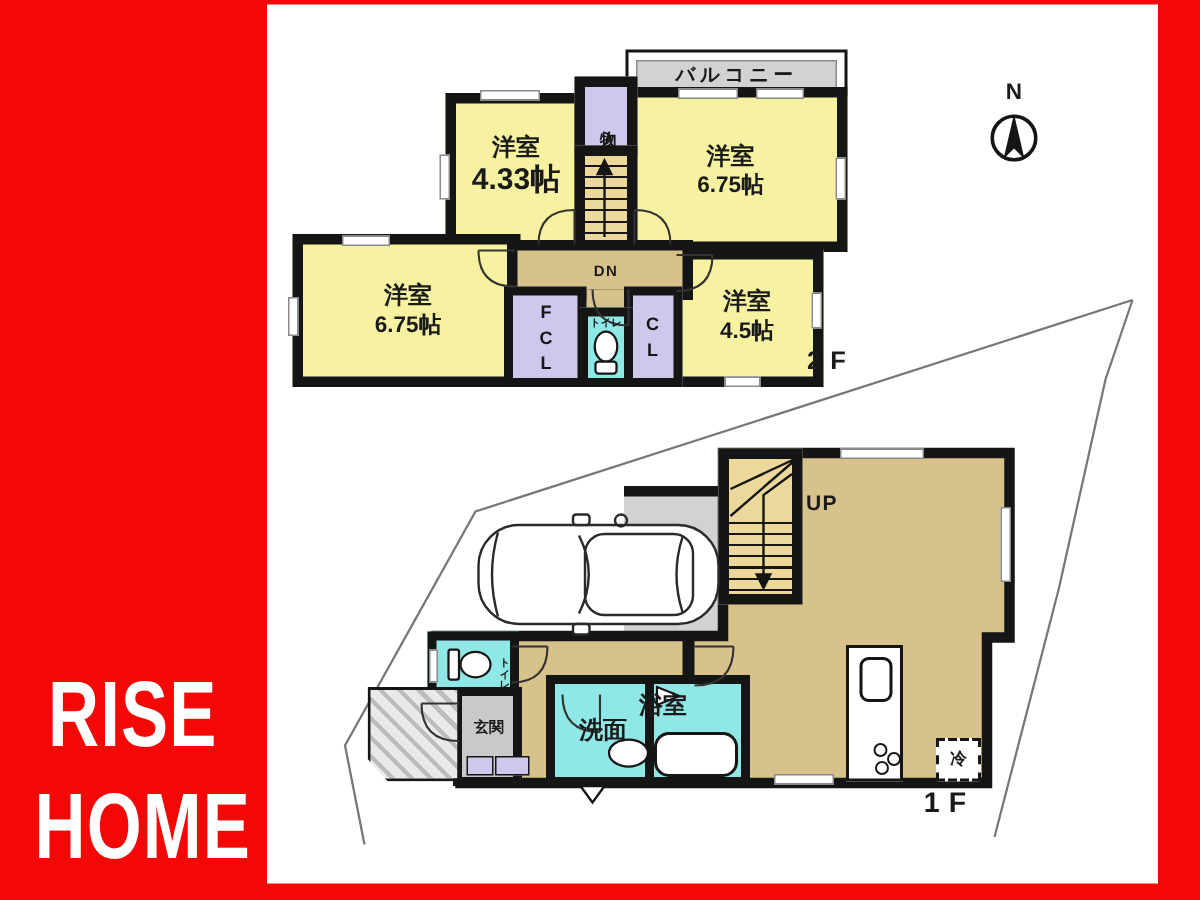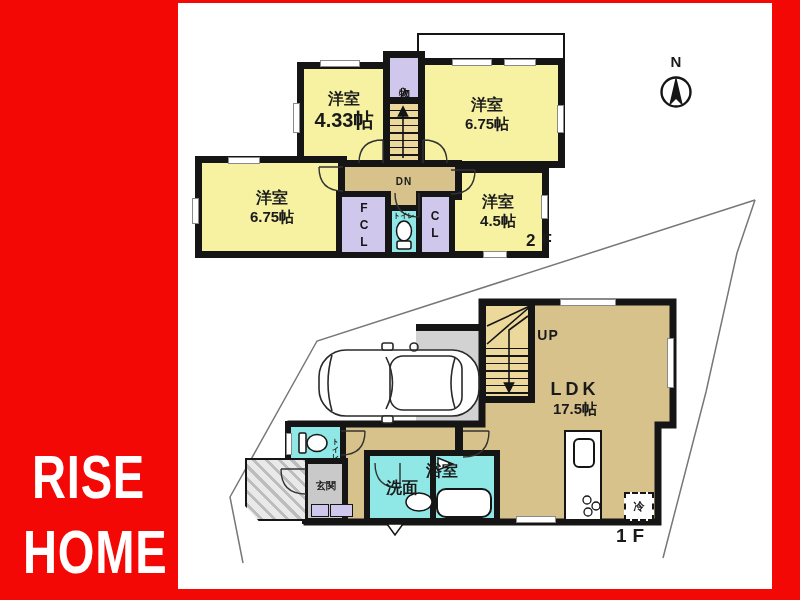--- a/index.html
+++ b/index.html
@@ -25,20 +25,23 @@
 <div class="canvas">
 
   <div class="paper abs"></div>
 
   <svg width="800" height="600" viewBox="0 0 800 600">
     <polyline points="755,200 317,341 230,497 243,563" fill="none" stroke="#777" stroke-width="1.5"></polyline>
     <polyline points="755,200 737,253 706,392 663,558" fill="none" stroke="#777" stroke-width="1.5"></polyline>
   </svg>
 
   <div class="abs thin" style="left:417px;top:33px;width:148px;height:31px;background:#fff;"></div>
+  <div class="abs lbl" style="left:424px;top:40px;width:134px;height:21px;background:#D2D2D2;border:1px solid #8a8a8a;font-size:13px;letter-spacing:3px;">
+    <span>バルコニー</span>
+  </div>
 
   <div class="abs room" style="left:297px;top:62px;width:93px;height:107px;background:#F6F2A2;"></div>
   <div class="abs room" style="left:417px;top:58px;width:148px;height:110px;background:#F6F2A2;"></div>
   <div class="abs room" style="left:195px;top:156px;width:152px;height:102px;background:#F6F2A2;"></div>
   <div class="abs room" style="left:447px;top:166px;width:102px;height:92px;background:#F6F2A2;"></div>
 
   <div class="abs room" style="left:383px;top:51px;width:42px;height:53px;background:#CFC8EC;"></div>
   <div class="abs room" style="left:383px;top:97px;width:42px;height:72px;background:#ECD89B;"></div>
   <div class="abs treads" style="left:390px;top:104px;width:28px;height:56px;"></div>
   <div class="abs room" style="left:338px;top:160px;width:124px;height:40px;background:#D8C28C;"></div>
@@ -168,26 +171,22 @@
   </div>
   <div class="abs lbl" style="left:452px;top:189px;width:92px;height:44px;flex-direction:column;font-size:16px;">
     <div>洋室</div>
     <div style="font-size:15px;">4.5帖</div>
   </div>
   <div class="abs vtext" style="left:394px;top:58px;width:20px;height:40px;font-size:11px;">物入</div>
   <div class="abs lbl" style="left:389px;top:175px;width:30px;height:13px;font-size:10px;letter-spacing:1px;">DN</div>
   <div class="abs vtext" style="left:353px;top:204px;width:22px;height:44px;font-size:12px;letter-spacing:3px;">FCL</div>
   <div class="abs vtext" style="left:424px;top:208px;width:22px;height:36px;font-size:12px;letter-spacing:3px;">CL</div>
   <div class="abs lbl" style="left:390px;top:212px;width:28px;height:9px;font-size:7px;">トイレ</div>
-  <div class="abs lbl" style="left:522px;top:232px;width:40px;height:18px;font-size:17px;letter-spacing:6px;">2F</div>
+  <div class="abs lbl" style="left:534px;top:232px;width:40px;height:18px;font-size:17px;letter-spacing:6px;">2F</div>
 
-  <div class="abs lbl" style="left:528px;top:377px;width:94px;height:42px;flex-direction:column;">
-    <div style="font-size:18px;letter-spacing:4px;">LDK</div>
-    <div style="font-size:15px;">17.5帖</div>
-  </div>
   <div class="abs lbl" style="left:535px;top:328px;width:26px;height:14px;font-size:14px;letter-spacing:1px;">UP</div>
   <div class="abs lbl" style="left:308px;top:479px;width:36px;height:14px;font-size:10px;">玄関</div>
   <div class="abs lbl" style="left:381px;top:481px;width:42px;height:14px;font-size:16px;">洗面</div>
   <div class="abs lbl" style="left:420px;top:464px;width:44px;height:14px;font-size:16px;">浴室</div>
   <div class="abs vtext" style="left:329px;top:427px;width:12px;height:36px;font-size:7px;">トイレ</div>
   <div class="abs lbl" style="left:613px;top:527px;width:40px;height:18px;font-size:19px;letter-spacing:6px;">1F</div>
 
   <div class="abs lbl" style="left:666px;top:53px;width:20px;height:17px;font-size:15px;">N</div>
 
   <div class="brandline" style="left:32px;top:446px;">RISE</div>

